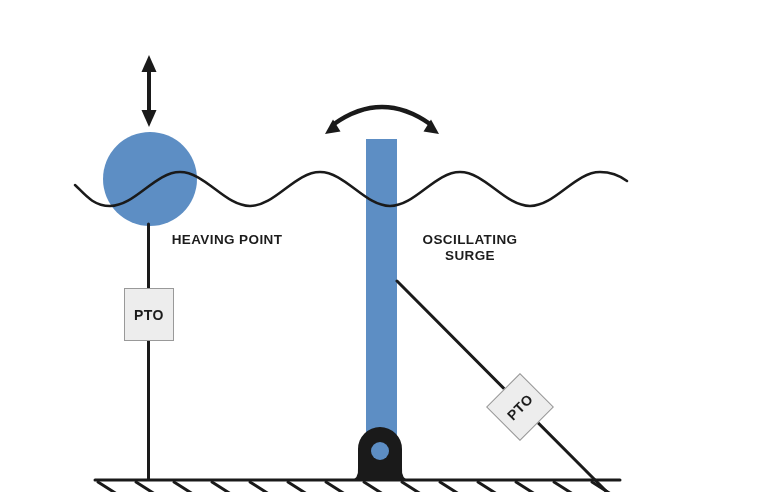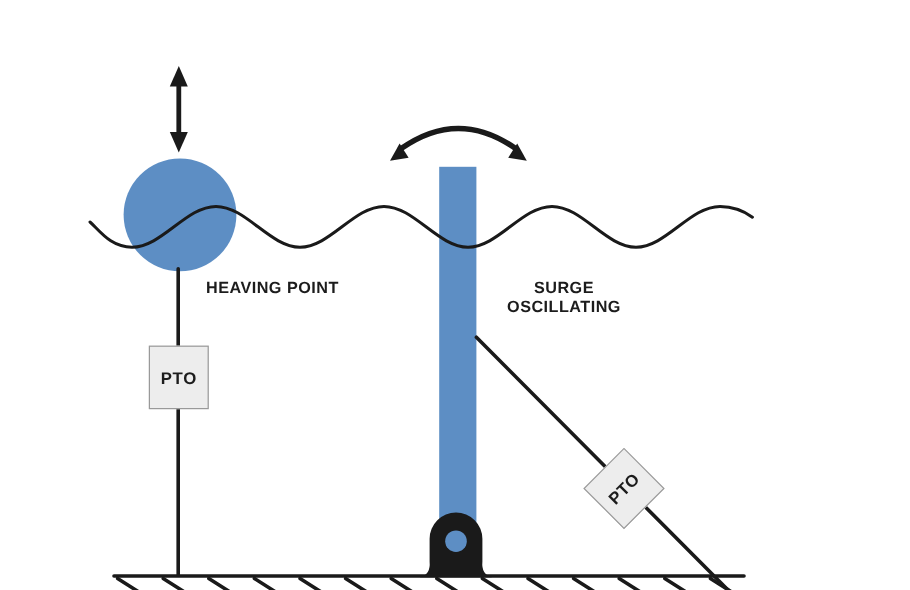--- a/index.html
+++ b/index.html
@@ -94,21 +94,21 @@
       <polygon points="325,110 340.5,107.5 333,95.5"></polygon>
       <polygon points="439,110 423.5,107.5 431,95.5"></polygon>
     </g>
   </svg>
 
   <div class="device-label" style="left:147px;top:208px;width:160px;">
     <span>HEAVING POINT</span>
   </div>
 
   <div class="device-label" style="left:410px;top:208px;width:120px;">
+    <span>OSCILLATING</span>
     <span>SURGE</span>
-    <span>OSCILLATING</span>
   </div>
 
   <div class="pto-box" style="left:124px;top:264px;width:50px;height:53px;">PTO</div>
 
   <div class="pto-box rotated" style="left:496px;top:359px;width:48px;height:48px;">PTO</div>
 
 </div>
 
 </body></html>

